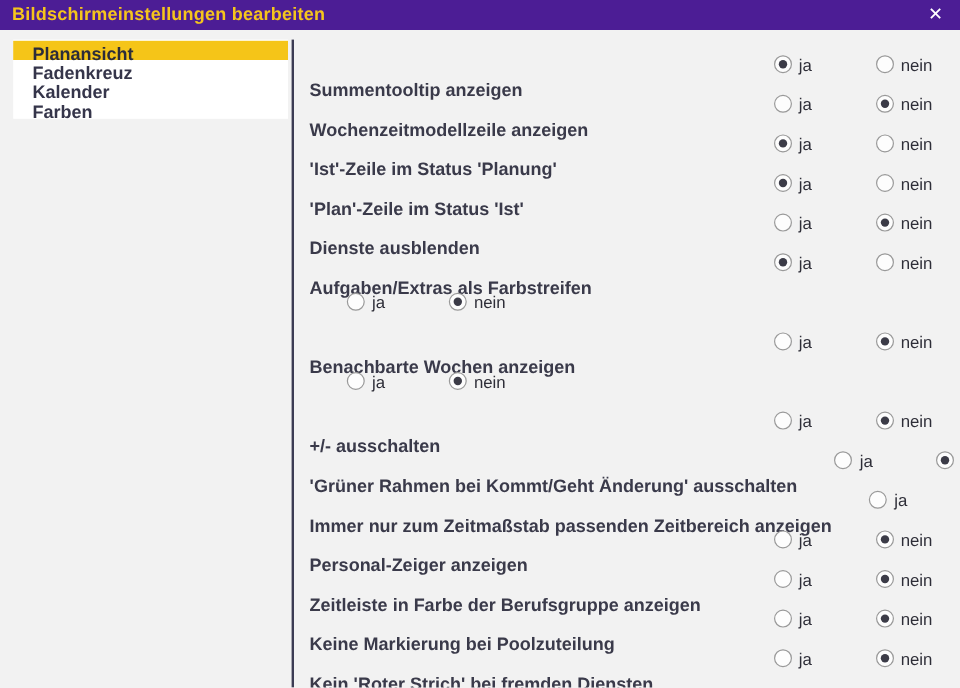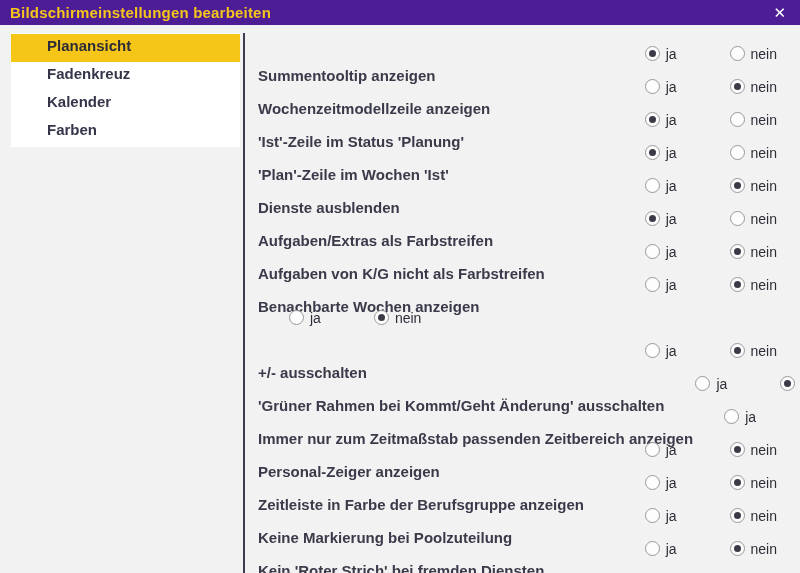--- a/index.html
+++ b/index.html
@@ -24,21 +24,21 @@
   .close{
     color:#ffffff;font-size:15px;line-height:25px;cursor:pointer;
     padding:0 4px;font-weight:400;
   }
   
   .sidebar{
     position:absolute;left:11px;top:33px;width:229px;
     background:#ffffff;padding:1px 0;
   }
   .side-item{
-    height:28px;line-height:24px;padding-left:36px;
+    height:16px;line-height:24px;padding-left:16px;
     font-size:15px;font-weight:600;color:#35354a;cursor:pointer;
     white-space:nowrap;
   }
   .side-item.selected{background:#f5c518;color:#2c2c3a;}
   
   .divider{
     position:absolute;left:243px;top:33px;bottom:0;width:2px;
     background:#3c3c54;
   }
   
@@ -117,21 +117,21 @@
         <span class="radio checked"></span>
         <span class="opt-label">ja</span>
       </span>
       <span class="opt opt-nein">
         <span class="radio"></span>
         <span class="opt-label">nein</span>
       </span>
     </span>
   </div>
       <div class="row">
-    <span class="row-label">'Plan'-Zeile im Wochen 'Ist'</span>
+    <span class="row-label">'Plan'-Zeile im Status 'Ist'</span>
     <span class="opts">
       <span class="opt opt-ja">
         <span class="radio checked"></span>
         <span class="opt-label">ja</span>
       </span>
       <span class="opt opt-nein">
         <span class="radio"></span>
         <span class="opt-label">nein</span>
       </span>
     </span>
@@ -156,21 +156,20 @@
         <span class="radio checked"></span>
         <span class="opt-label">ja</span>
       </span>
       <span class="opt opt-nein">
         <span class="radio"></span>
         <span class="opt-label">nein</span>
       </span>
     </span>
   </div>
       <div class="row">
-    <span class="row-label">Aufgaben von K/G nicht als Farbstreifen</span>
     <span class="opts">
       <span class="opt opt-ja">
         <span class="radio"></span>
         <span class="opt-label">ja</span>
       </span>
       <span class="opt opt-nein">
         <span class="radio checked"></span>
         <span class="opt-label">nein</span>
       </span>
     </span>

